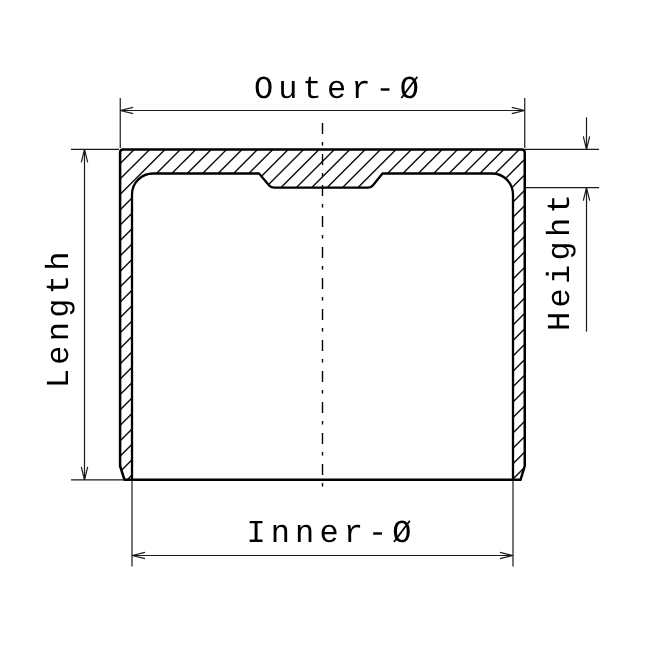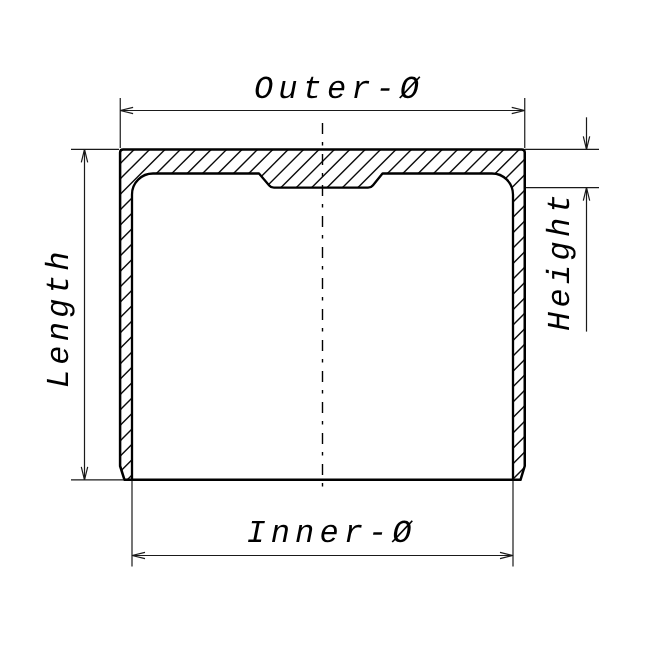--- a/index.html
+++ b/index.html
@@ -1,16 +1,16 @@
 <!DOCTYPE html>
 <html><head>
 <meta charset="utf-8">
 <style>
   html,body{margin:0;padding:0;background:#ffffff;-webkit-font-smoothing:antialiased;}
-  #page{width:650px;height:640px;position:relative;background:#ffffff;filter:grayscale(1);font-style:italic;}
+  #page{width:650px;height:640px;position:relative;background:#ffffff;filter:grayscale(1);}
   svg{display:block;}
   text{font-family:"Liberation Mono", monospace;font-size:32px;letter-spacing:4.3px;fill:#000;text-rendering:geometricPrecision;}
 </style>
 </head>
 <body>
 
 <div id="page">
 <svg width="650" height="650" viewBox="0 0 650 650">
   <defs>
     <clipPath id="mat" clip-rule="evenodd">

